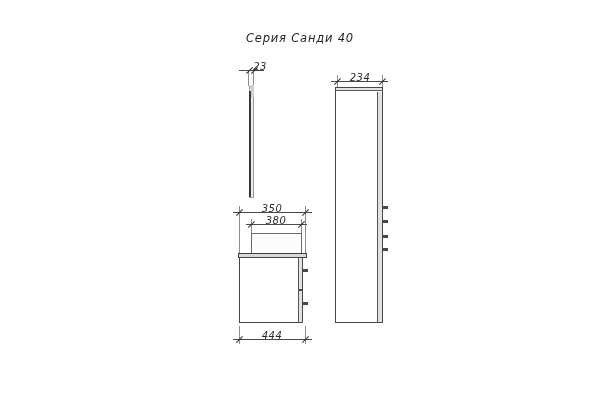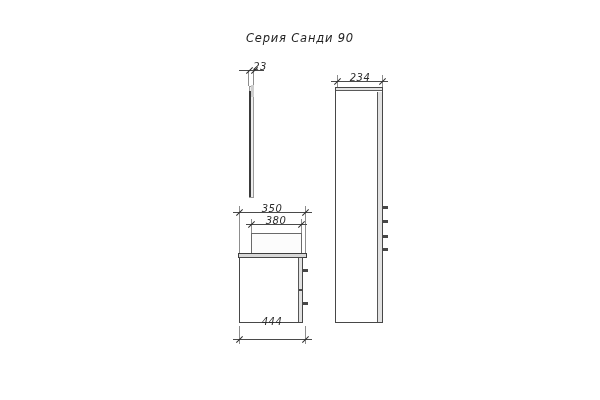--- a/index.html
+++ b/index.html
@@ -35,21 +35,21 @@
   }
   .outline{position:absolute;box-sizing:border-box;border:1px solid #474747;background:#ffffff;}
   .panel{position:absolute;box-sizing:border-box;background:#e2e2e2;}
   .handle{position:absolute;background:#474747;}
 </style>
 </head>
 <body>
 
 <div id="canvas">
 
-  <div class="sheet-title">Серия Санди 90</div>
+  <div class="sheet-title">Серия Санди 40</div>
 
   <div>
     <div class="ext" style="left:248px;top:71px;width:1px;height:15px;"></div>
     <div class="ext" style="left:253px;top:71px;width:1px;height:15px;"></div>
     <div class="line" style="left:239px;top:70px;width:25px;height:1px;"></div>
     <div class="tick" style="left:245px;top:70px;"></div>
     <div class="tick" style="left:250px;top:70px;"></div>
     <div class="dim-label" style="left:260px;top:61px;">23</div>
 
     <div class="outline" style="left:249px;top:86px;width:5px;height:112px;border-color:#9a9a9a;background:#ededed;"></div>
@@ -79,21 +79,21 @@
     <div class="panel" style="left:298px;top:258px;width:4px;height:64px;border-left:1px solid #565656;"></div>
     <div class="handle" style="left:303px;top:269px;width:5px;height:3px;"></div>
     <div class="handle" style="left:303px;top:302px;width:5px;height:3px;"></div>
     <div class="handle" style="left:299px;top:289px;width:4px;height:2px;"></div>
 
     <div class="ext" style="left:239px;top:326px;width:1px;height:18px;"></div>
     <div class="ext" style="left:305px;top:326px;width:1px;height:18px;"></div>
     <div class="line" style="left:233px;top:339px;width:79px;height:1px;"></div>
     <div class="tick" style="left:235px;top:339px;"></div>
     <div class="tick" style="left:301px;top:339px;"></div>
-    <div class="dim-label" style="left:272px;top:316px;font-style:italic;">444</div>
+    <div class="dim-label" style="left:272px;top:330px;font-style:italic;">444</div>
   </div>
 
   <div>
 
     <div class="ext" style="left:337px;top:75px;width:1px;height:12px;"></div>
     <div class="ext" style="left:382px;top:75px;width:1px;height:12px;"></div>
     <div class="line" style="left:331px;top:81px;width:57px;height:1px;"></div>
     <div class="tick" style="left:333px;top:81px;"></div>
     <div class="tick" style="left:378px;top:81px;"></div>
     <div class="dim-label" style="left:360px;top:72px;">234</div>

